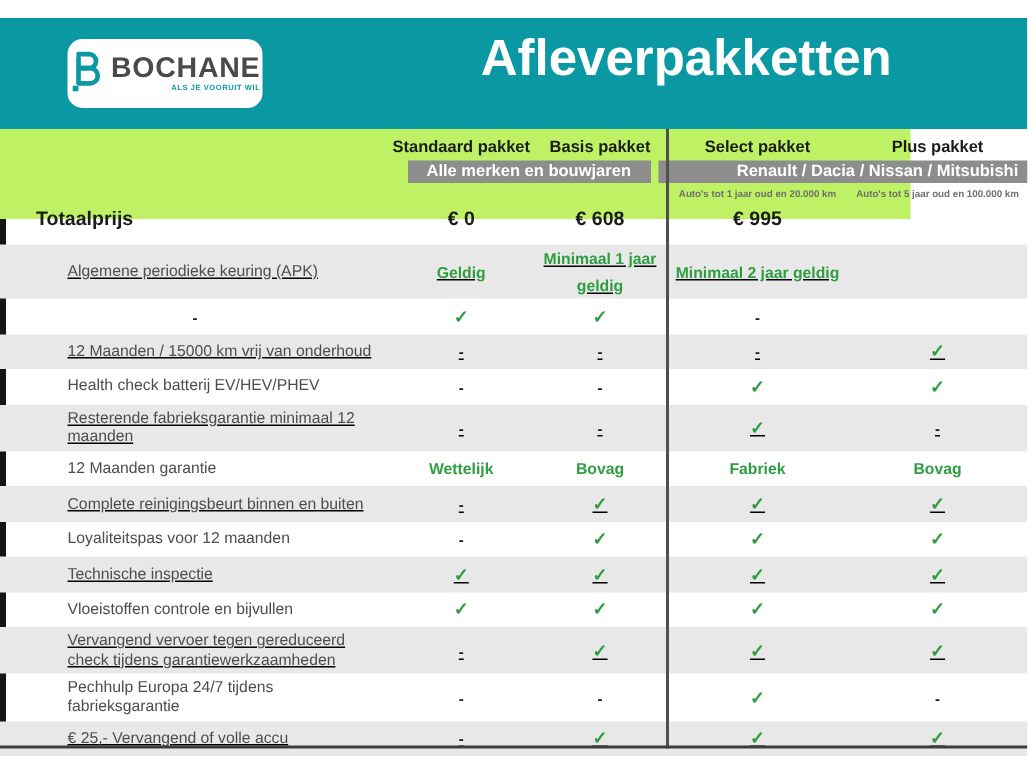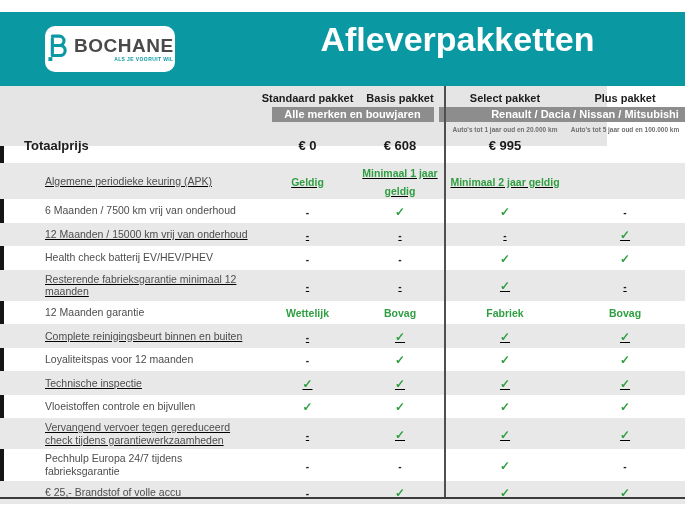--- a/index.html
+++ b/index.html
@@ -17,21 +17,21 @@
   .logo-name { font-size:19px; font-weight:bold; color:#4a4a4a; letter-spacing:0.5px; line-height:1; }
   .logo-tagline { font-size:5px; font-weight:bold; color:#0a98a2; letter-spacing:0.4px; margin-top:1px; }
   .page-title {
     position:absolute; left:230px; right:0; top:0; height:54px;
     display:flex; align-items:center; justify-content:center;
     color:#ffffff; font-size:34px; font-weight:bold;
   }
   
   .cols, .frow { display:grid; grid-template-columns:260px 95px 90px 120px 120px; align-items:center; }
   
-  .band { position:absolute; left:0; top:86px; width:607px; height:60px; background:#e5e5e5; z-index:1; }
+  .band { position:absolute; left:0; top:86px; width:607px; height:60px; background:#bef264; z-index:1; }
   .hrow { padding-top:6px; }
   .col-head { text-align:center; font-size:11px; font-weight:bold; color:#1b1b1b; }
   .brow { padding-top:3px; }
   .badge {
     background:#8d8d8d; color:#ffffff; font-weight:bold; font-size:11px;
     text-align:center; padding:1px 0 2px 0; justify-self:center;
   }
   .badge-1 { grid-column:2/4; width:162px; }
   .badge-2 { grid-column:4/6; width:212px;padding-left:40px; }
   .crow { padding-top:2px; min-height:10px; }
@@ -109,21 +109,20 @@
   </div>
 
   <div id="rows">
       <div class="frow stripe">
         <div class="flabel">Algemene periodieke keuring (APK)</div>
         <div class="fval"><span class="gword">Geldig</span></div>
         <div class="fval"><span class="gword">Minimaal 1 jaar geldig</span></div>
         <div class="fval"><span class="gword">Minimaal 2 jaar geldig</span></div>
       </div>
       <div class="frow">
-        <div class="flabel">6 Maanden / 7500 km vrij van onderhoud</div>
         <div class="fval"><span class="dash">-</span></div>
         <div class="fval"><span class="check">✓</span></div>
         <div class="fval"><span class="check">✓</span></div>
         <div class="fval"><span class="dash">-</span></div>
       </div>
       <div class="frow stripe">
         <div class="flabel">12 Maanden / 15000 km vrij van onderhoud</div>
         <div class="fval"><span class="dash">-</span></div>
         <div class="fval"><span class="dash">-</span></div>
         <div class="fval"><span class="dash">-</span></div>
@@ -186,21 +185,21 @@
         <div class="fval"><span class="check">✓</span></div>
       </div>
       <div class="frow">
         <div class="flabel">Pechhulp Europa 24/7 tijdens fabrieksgarantie</div>
         <div class="fval"><span class="dash">-</span></div>
         <div class="fval"><span class="dash">-</span></div>
         <div class="fval"><span class="check">✓</span></div>
         <div class="fval"><span class="dash">-</span></div>
       </div>
       <div class="frow stripe">
-        <div class="flabel">€ 25,- Brandstof of volle accu</div>
+        <div class="flabel">€ 25,- Vervangend of volle accu</div>
         <div class="fval"><span class="dash">-</span></div>
         <div class="fval"><span class="check">✓</span></div>
         <div class="fval"><span class="check">✓</span></div>
         <div class="fval"><span class="check">✓</span></div>
       </div>
     </div>
 
   <div id="left-border"></div>
   <div id="group-divider"></div>
   <div id="bottom-border"></div>

